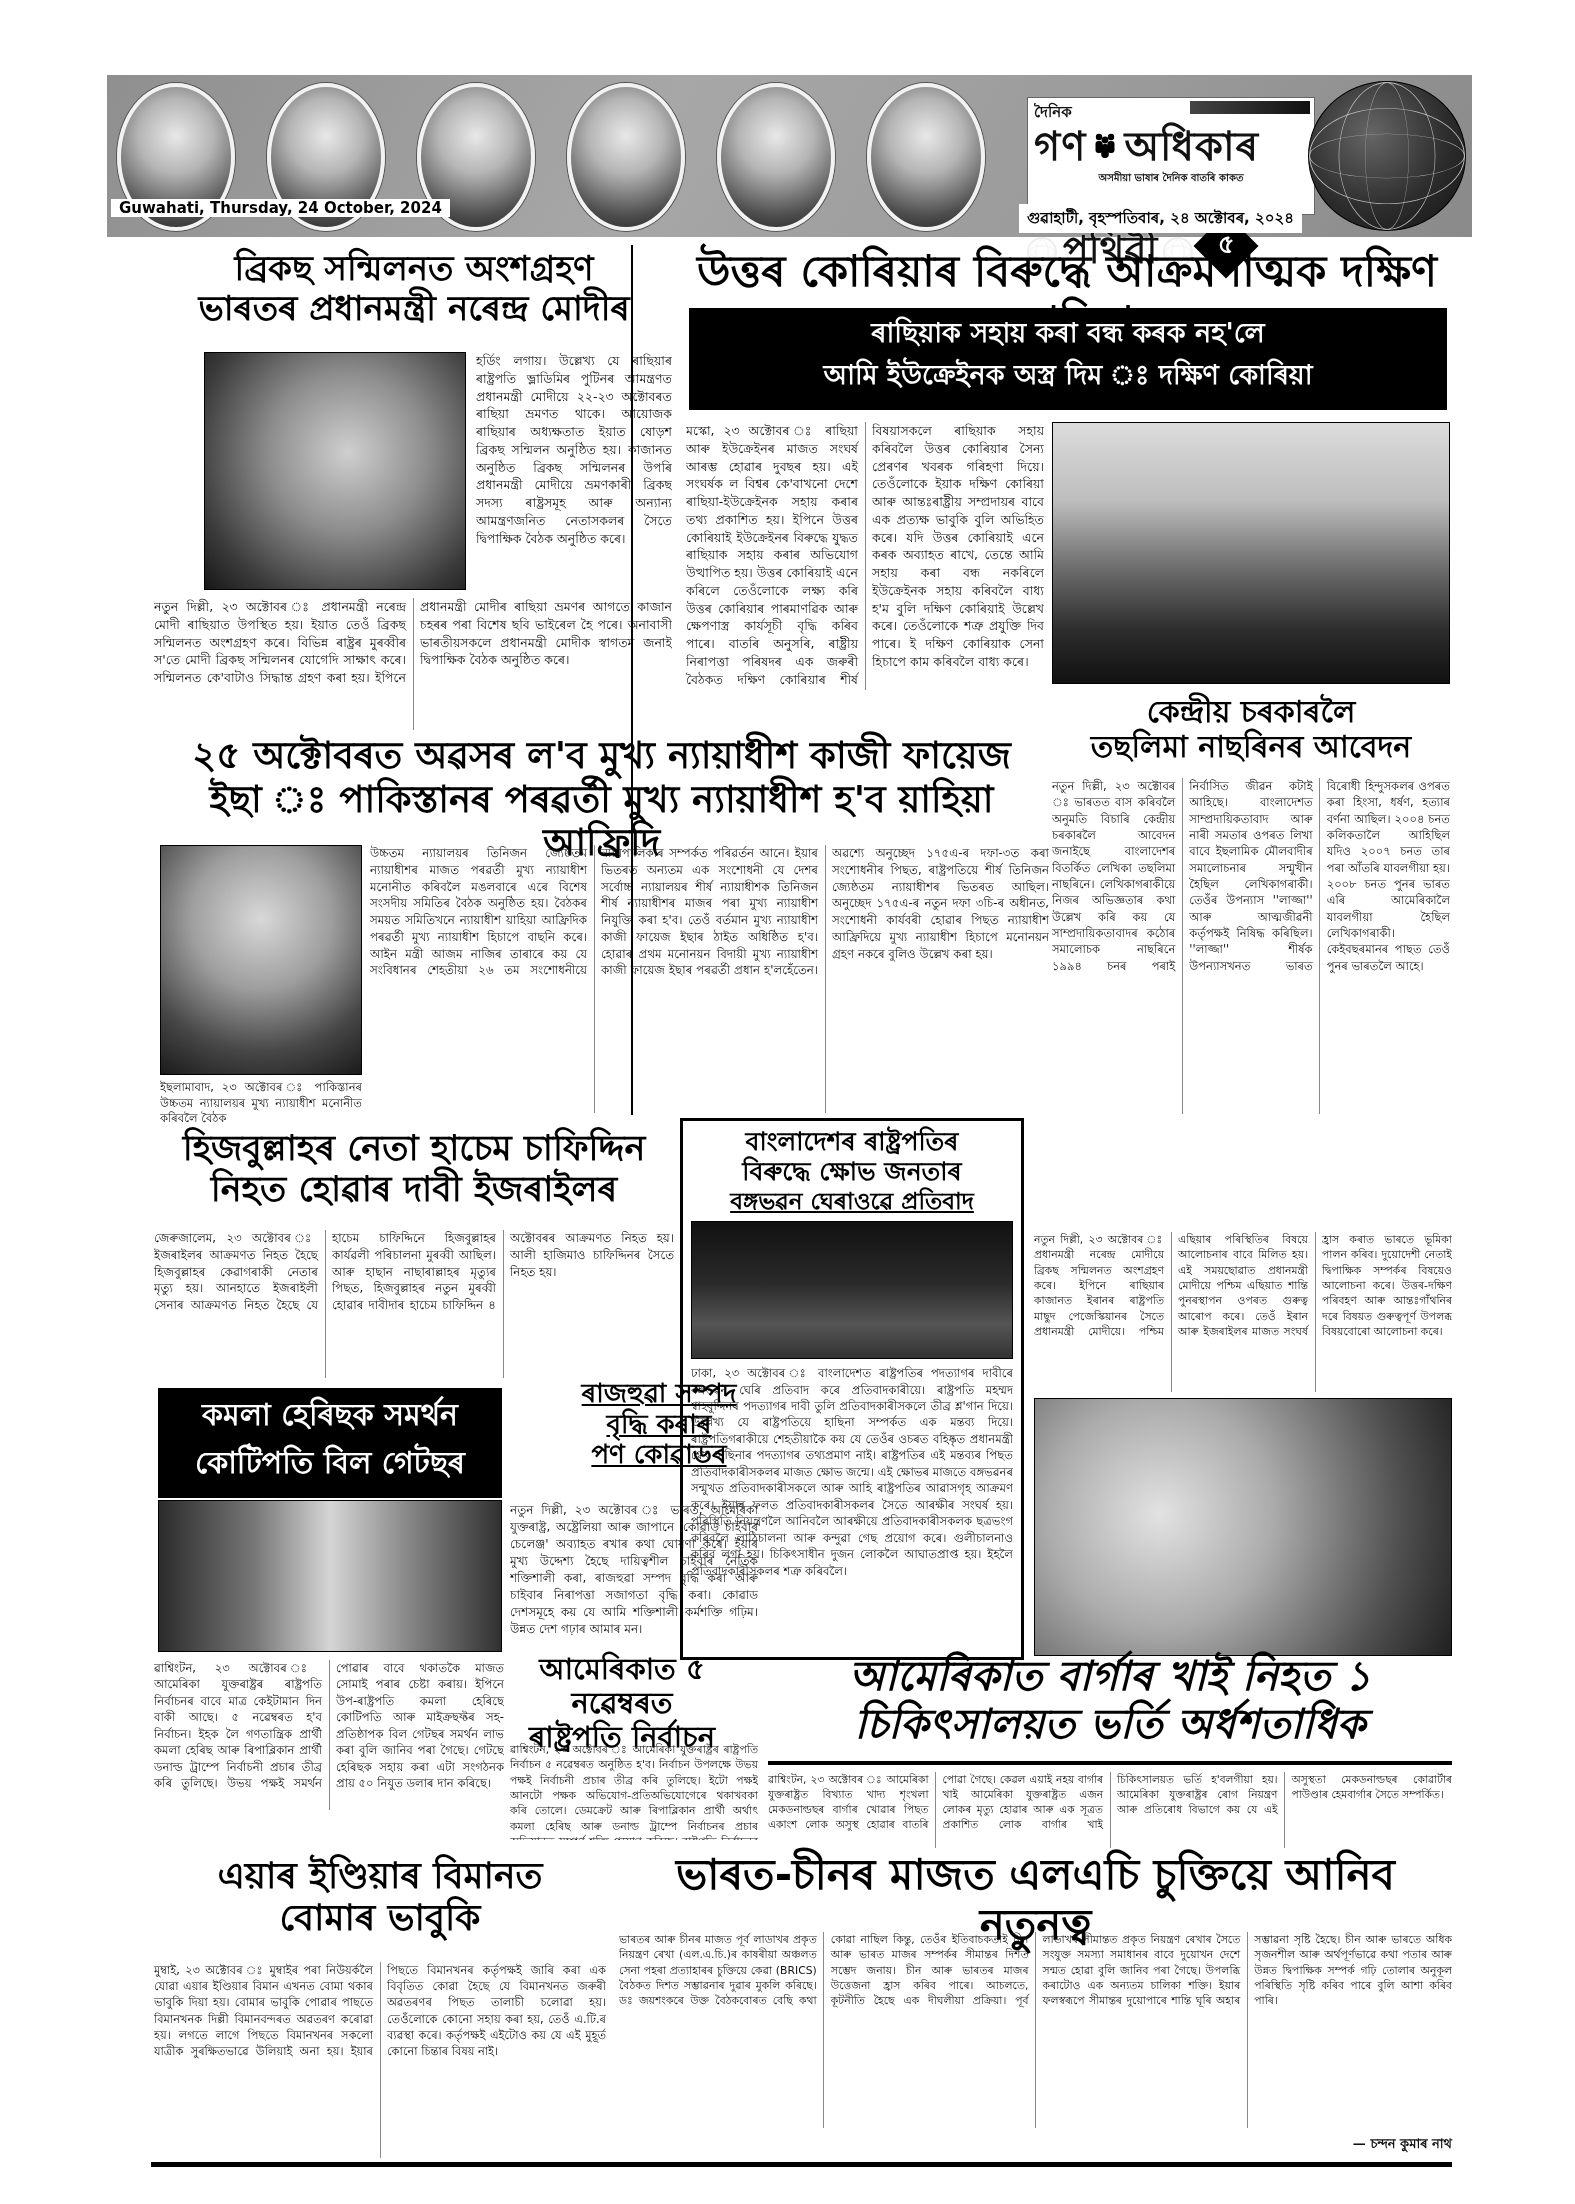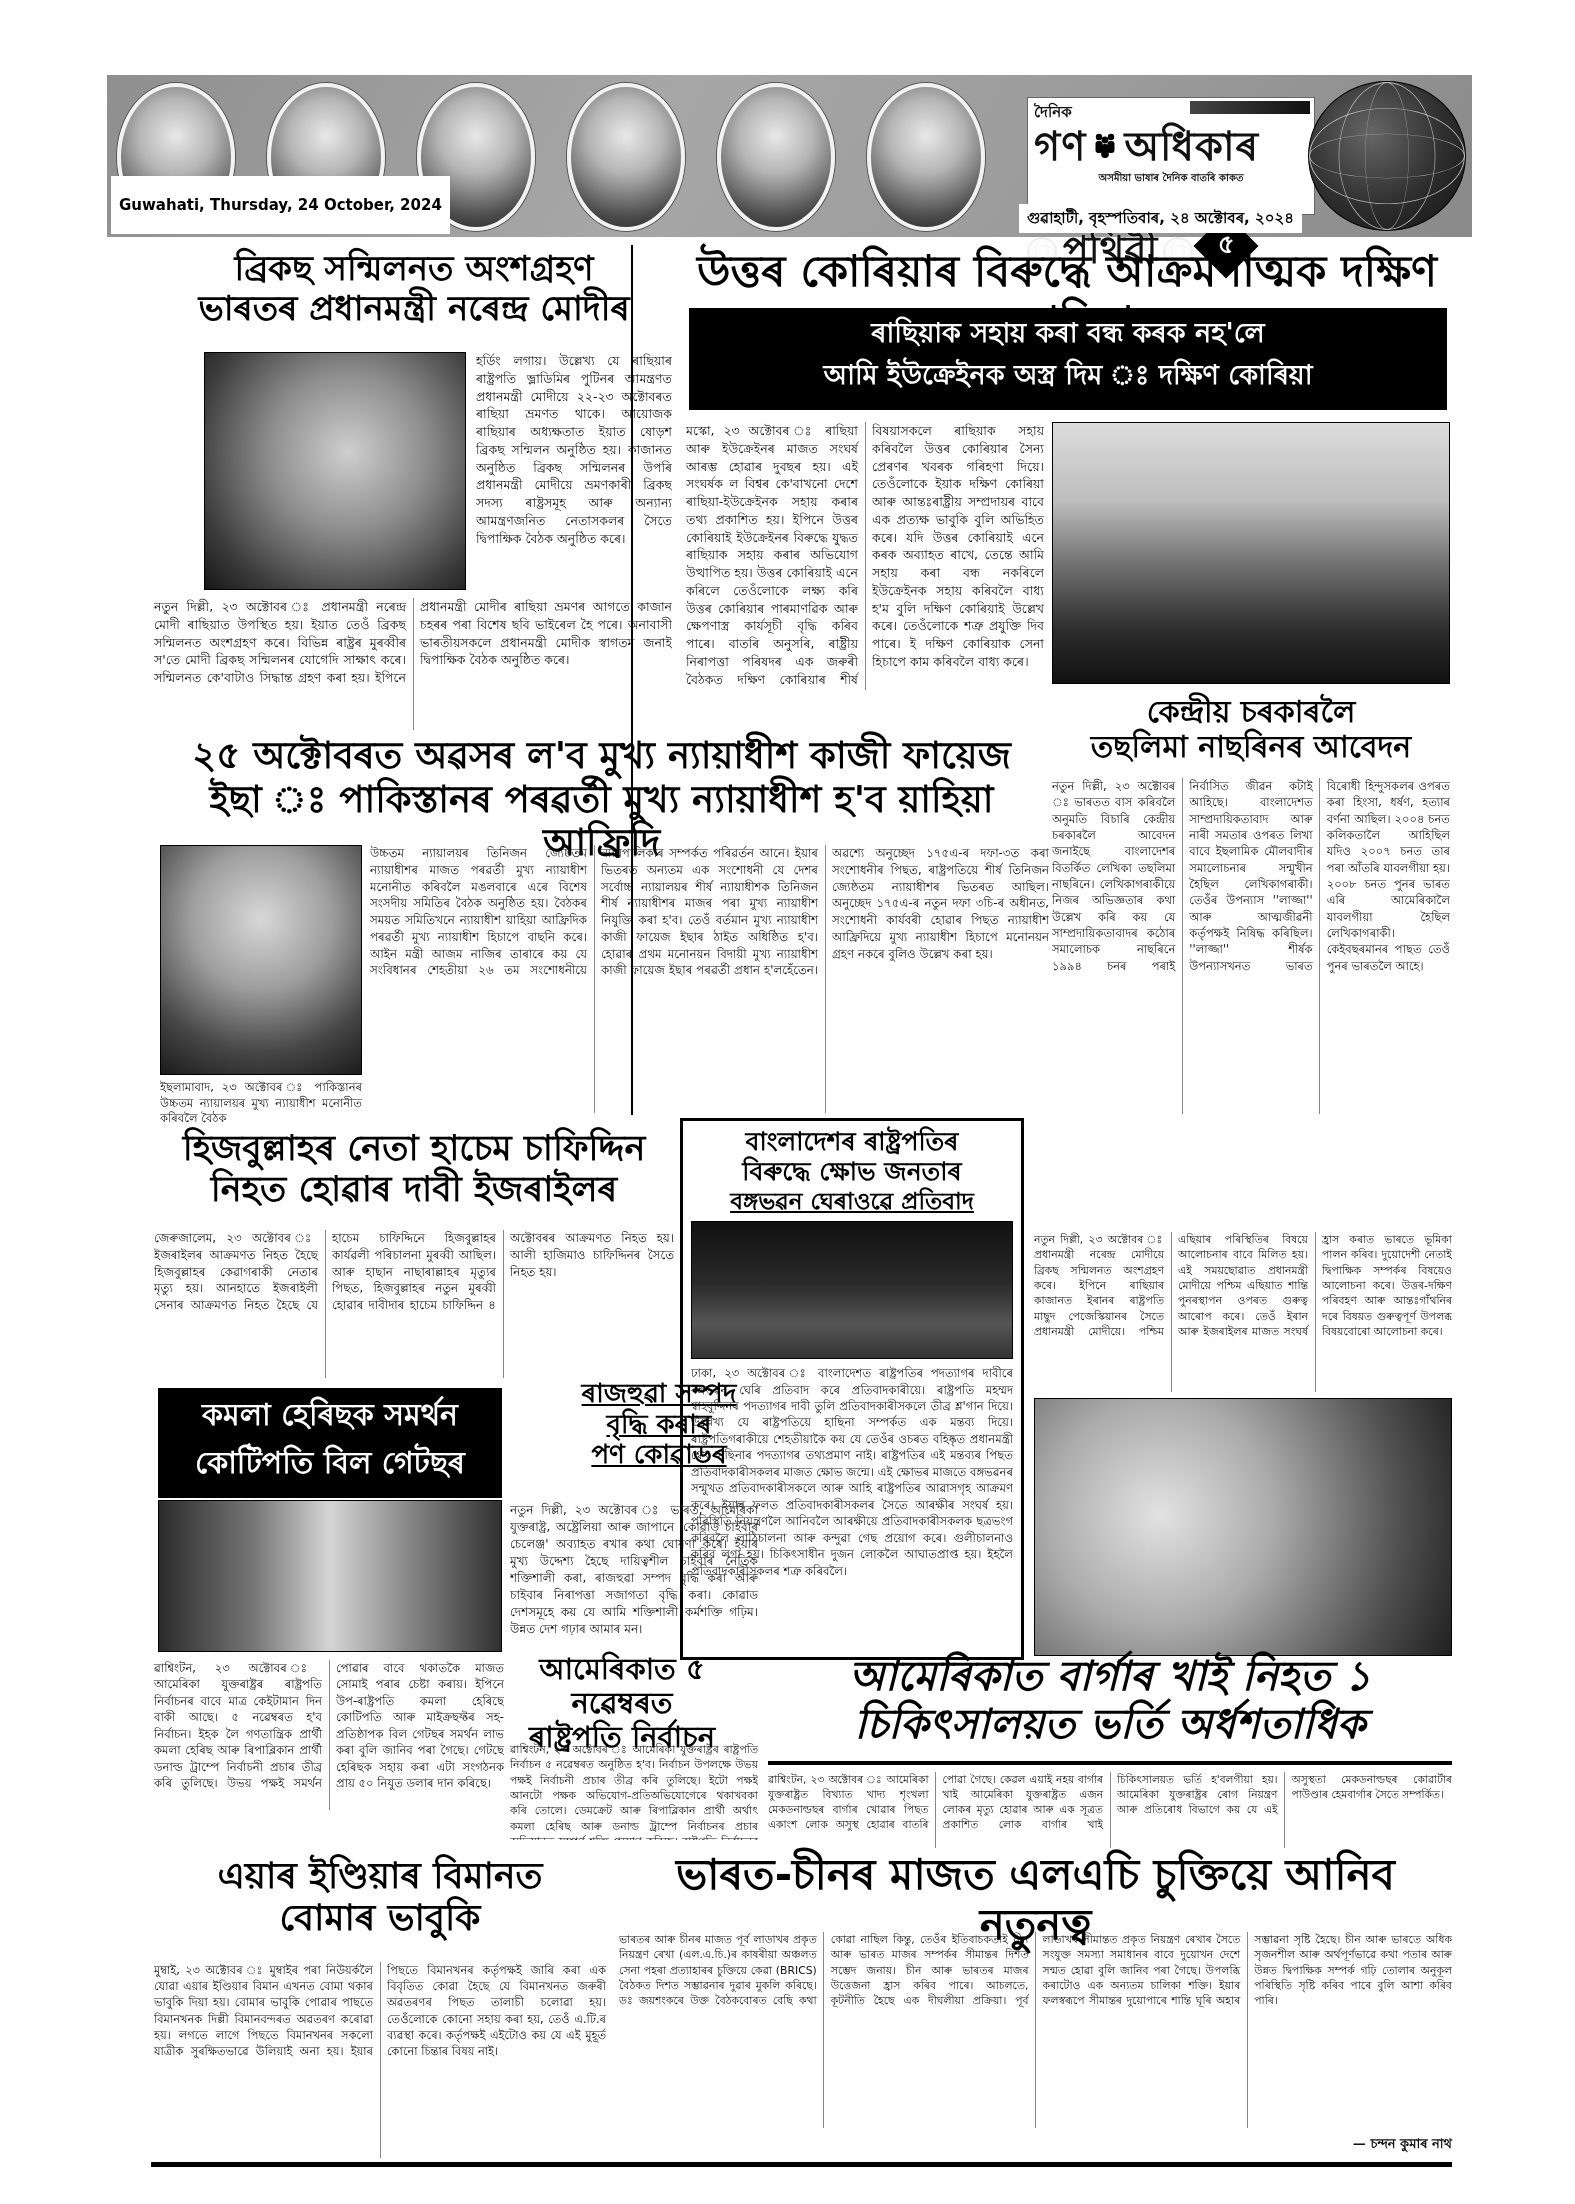--- a/index.html
+++ b/index.html
@@ -25,21 +25,21 @@
     text-shadow:0 0 2px #fff; display:flex; align-items:center; gap:6px; }
   .mini-globe { width:30px; height:30px; border-radius:50%; border:2px solid #eee; position:relative; overflow:hidden; background:transparent; }
   .mini-globe:before, .mini-globe:after { content:""; position:absolute; inset:0; border-radius:50%; border:1px solid #eee; }
   .mini-globe:before { transform:scaleX(.5); }
   .mini-globe:after { transform:scaleY(.5); }
   #page-num { width:46px; height:46px; background:#000; transform:rotate(45deg); display:flex; align-items:center; justify-content:center; }
   #page-num span { transform:rotate(-45deg); color:#fff; font-size:26px; font-weight:bold; }
   #globe { position:absolute; right:6px; top:6px; width:158px; height:150px; border-radius:50%;
     background:radial-gradient(circle at 40% 35%,#666 0%,#2e2e2e 55%,#111 100%); border:1px solid #000; overflow:hidden; }
   .meridian { position:absolute; inset:0; border-radius:50%; border:1px solid #bbb; }
-  #date-en { position:absolute; left:4px; bottom:3px; background:#fff; color:#000; font-size:15px; font-weight:bold; padding:20px 8px; }
+  #date-en { position:absolute; left:4px; bottom:20px; background:#fff; color:#000; font-size:15px; font-weight:bold; padding:0 8px; }
   #date-as { position:absolute; right:170px; bottom:4px; background:#fff; color:#000; font-size:15px; font-weight:bold; padding:2px 8px; }
 
   
   .abs { position:absolute;margin-left:44px; }
   .hl { font-weight:bold; text-align:center; line-height:1.18; color:#000; }
   .body-txt { font-size:12.5px; line-height:1.42; text-align:justify; overflow:hidden; }
   .cols-2 { column-count:2; column-gap:14px; column-rule:1px solid #888; }
   .cols-3 { column-count:3; column-gap:14px; column-rule:1px solid #888; }
   .cols-4 { column-count:4; column-gap:14px; column-rule:1px solid #888; }
   .photo { border:1px solid #000; }

